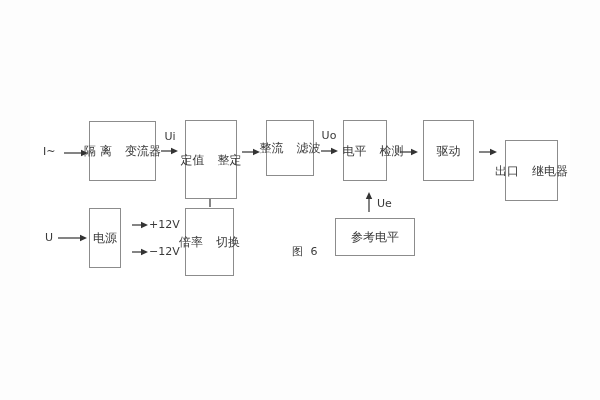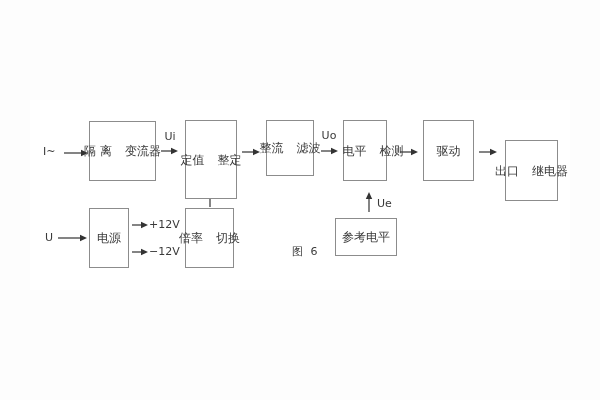--- a/index.html
+++ b/index.html
@@ -16,23 +16,23 @@
     border:1px solid #8c8c8c;background:#ffffff;
     display:flex;flex-direction:row;align-items:center;justify-content:center;
     gap:13px;font-size:12px;line-height:1;color:#3a3a3a;white-space:nowrap;
   }
   #b-isolation{left:89px;top:121px;width:67px;height:60px;}
   #b-setpoint{left:185px;top:120px;width:52px;height:79px;}
   #b-rectifier{left:266px;top:120px;width:48px;height:56px;font-family:Liberation Serif, serif;}
   #b-level{left:343px;top:120px;width:44px;height:61px;padding-left:16px;}
   #b-drive{left:423px;top:120px;width:51px;height:61px;}
   #b-relay{left:505px;top:120px;width:53px;height:61px;margin-top:20px;}
-  #b-power{left:89px;top:208px;width:40px;height:60px;}
-  #b-mult{left:185px;top:208px;width:49px;height:60px;}
-  #b-ref{left:335px;top:218px;width:62px;height:38px;}
+  #b-power{left:89px;top:208px;width:32px;height:60px;}
+  #b-mult{left:185px;top:208px;width:49px;height:68px;}
+  #b-ref{left:335px;top:218px;width:80px;height:38px;}
   .sig{position:absolute;font-size:11px;line-height:1;color:#3a3a3a;white-space:nowrap;}
   #t-iin{left:43px;top:146px;}
   #t-uin{left:45px;top:232px;}
   #t-ui{left:160px;top:131px;width:20px;text-align:center;}
   #t-uo{left:317px;top:130px;width:24px;text-align:center;}
   #t-ue{left:377px;top:198px;text-align:center;}
   #t-p12{left:149px;top:219px;}
   #t-m12{left:149px;top:246px;}
   #t-cap{left:292px;top:246px;letter-spacing:2px;}
 </style>

